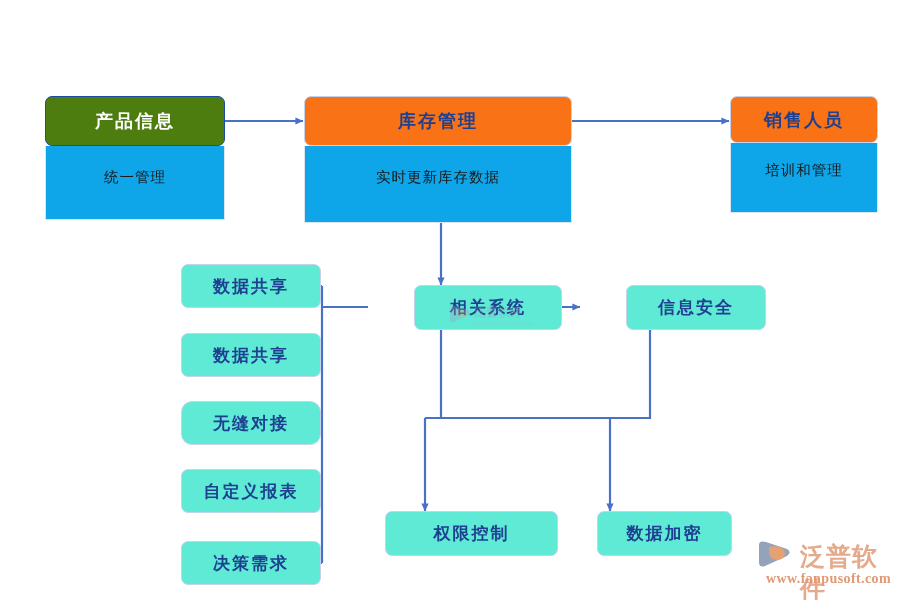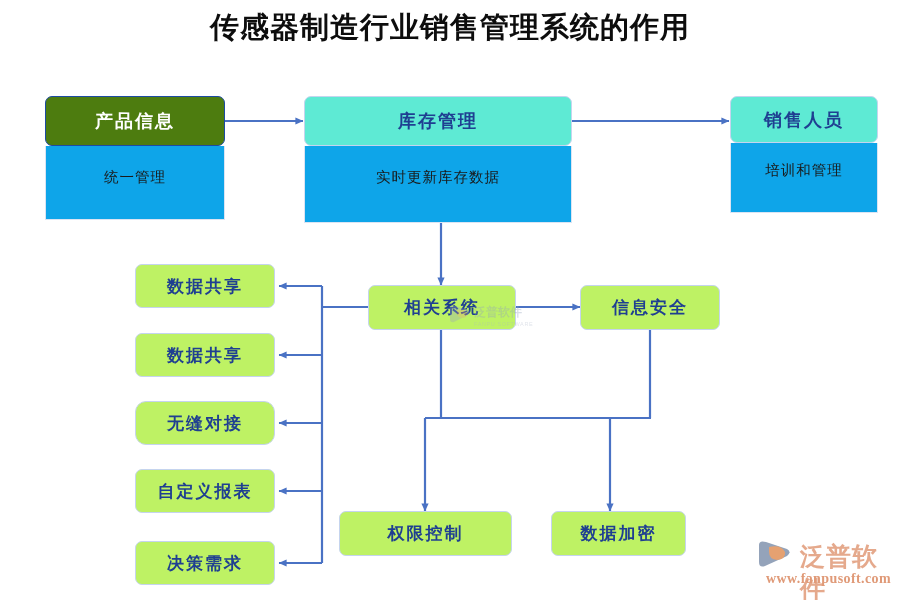--- a/index.html
+++ b/index.html
@@ -48,21 +48,21 @@
     font-size:18px;
     font-weight:bold;
     letter-spacing:2px;
   }
   .card .hd.filled{
     background:#4d7c0f;
     color:#ffffff;
     border:1px solid #1c4ba3;
   }
   .card .hd.plain{
-    background:#5eead4;
+    background:#f97316;
     color:#1f3f91;
     border:1px solid #c5d4ee;
   }
   .card .bd{
     box-sizing:border-box;
     width:100%;
     background:#0ea5e9;
     border:1px solid #dbe4f3;
     border-top:none;
     display:flex;align-items:flex-start;justify-content:center;
@@ -70,28 +70,29 @@
     color:#1a1a1a;
     letter-spacing:1px;
     font-family:"Liberation Sans","DejaVu Sans",sans-serif;
     padding-top:22px;
   }
 
   
   .pill{
     position:absolute;
     box-sizing:border-box;
-    background:#bef264;
+    background:#5eead4;
     border:1px solid #c5d4ee;
     border-radius:7px;
     display:flex;align-items:center;justify-content:center;
     font-size:17px;
     font-weight:bold;
     color:#1f3f91;
     letter-spacing:2px;
+    margin-left:46px;
   }
 
   
   .brand{
     position:absolute;
     left:756px;top:538px;
     width:140px;height:56px;
   }
   .brand .bname{
     position:absolute;left:44px;top:2px;
@@ -106,21 +107,20 @@
     color:#e09a78;
     letter-spacing:.4px;
     font-family:"Liberation Serif","DejaVu Serif",serif;
   }
 </style>
 </head>
 <body>
 
 <div id="canvas">
 
-  <div class="title">传感器制造行业销售管理系统的作用</div>
 
   <svg id="wires" viewBox="0 0 900 600" xmlns="http://www.w3.org/2000/svg">
     <defs>
       <marker id="ah" markerWidth="9" markerHeight="9" refX="7.6" refY="4.5" orient="auto" markerUnits="userSpaceOnUse">
         <path d="M0,0.9 L8,4.5 L0,8.1 z" fill="#4a72c4"></path>
       </marker>
     </defs>
     <g stroke="#4a72c4" stroke-width="2.2" fill="none">
 
       <line x1="224" y1="121" x2="303" y2="121" marker-end="url(#ah)"></line>

